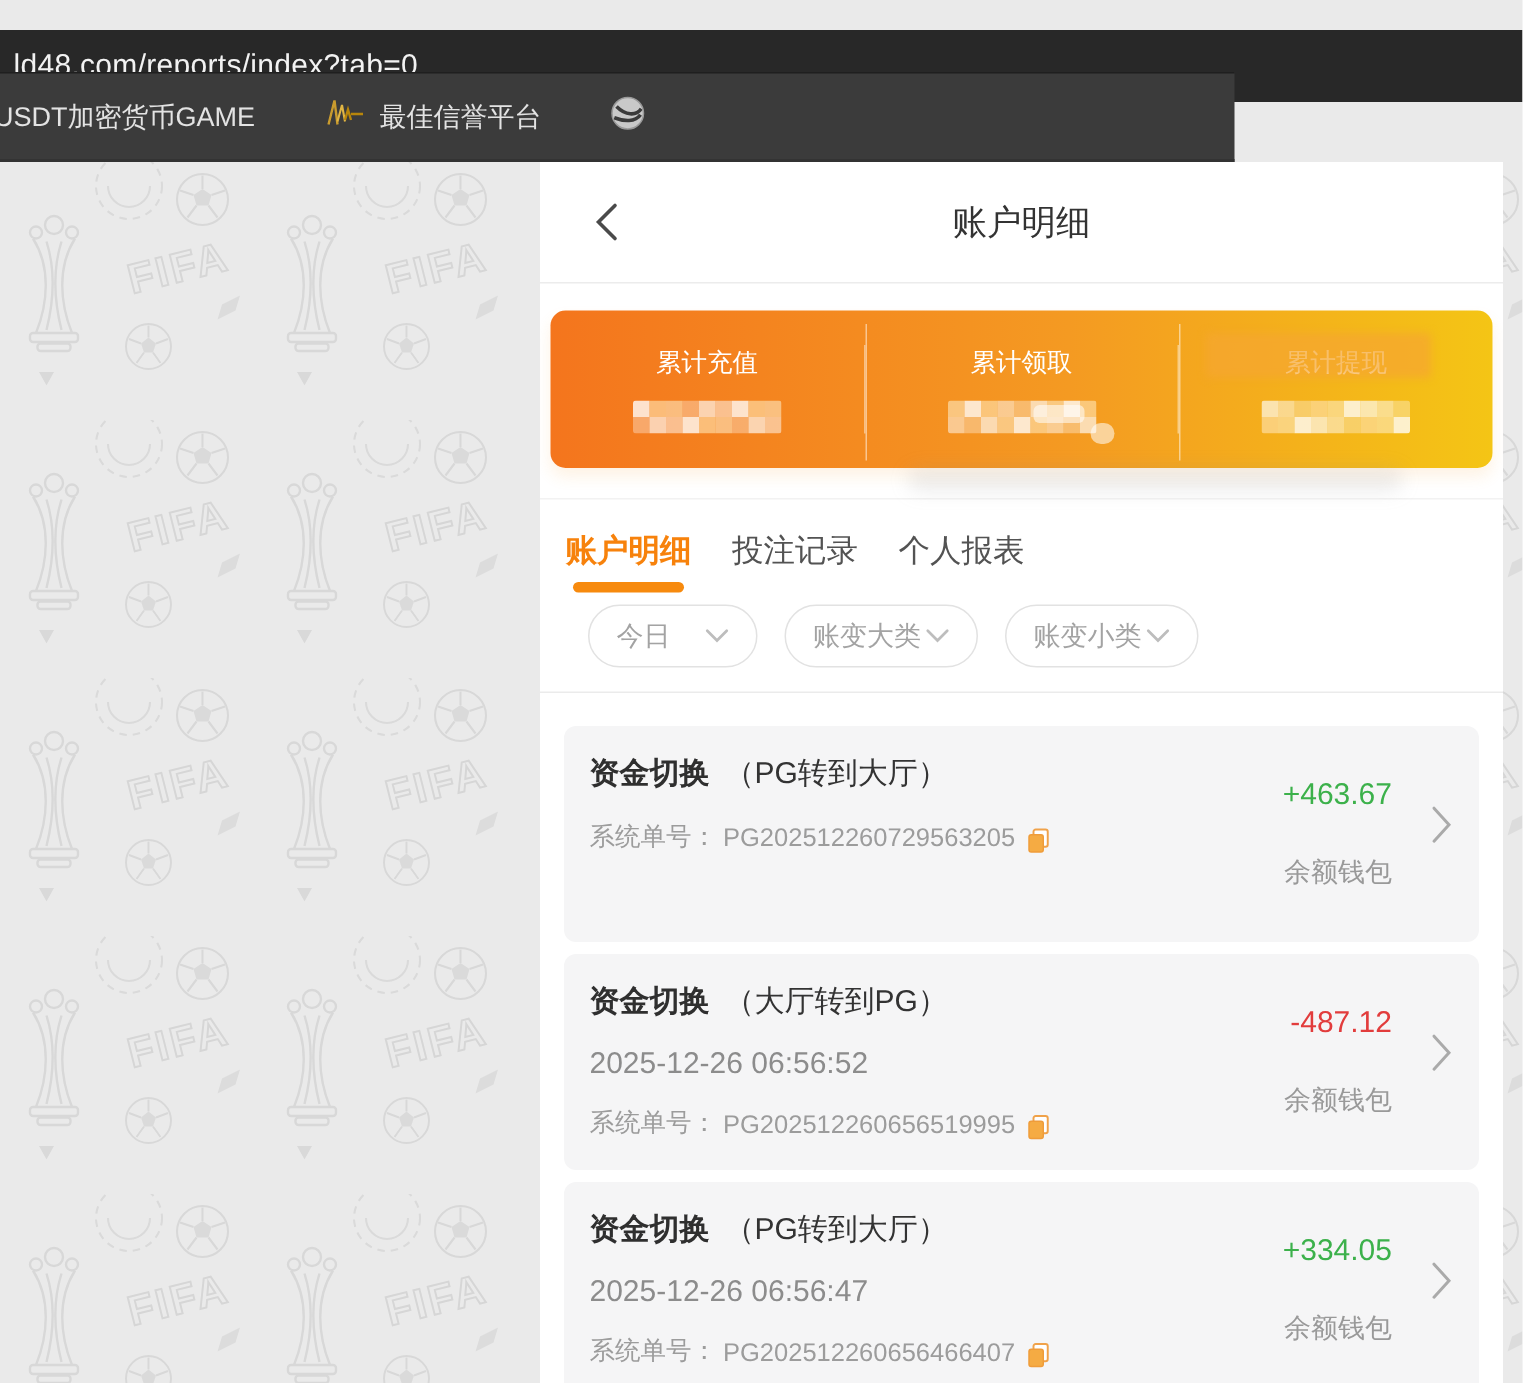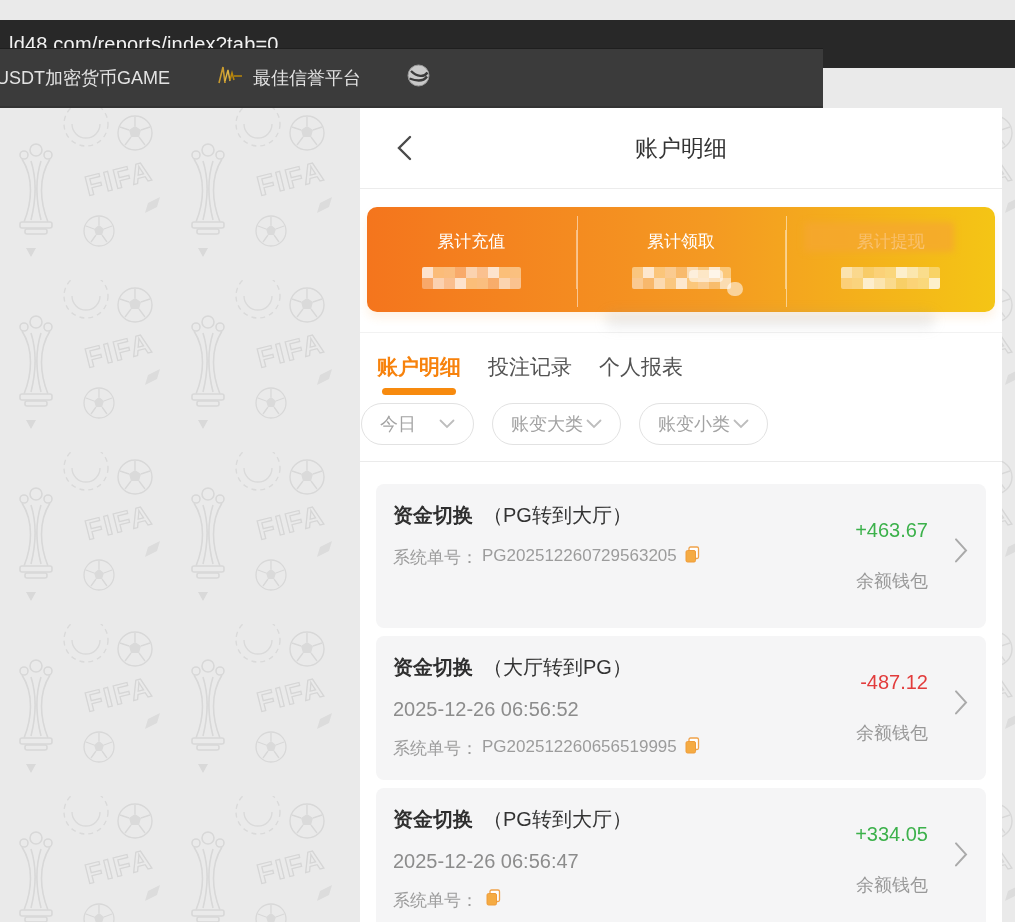--- a/index.html
+++ b/index.html
@@ -37,32 +37,32 @@
   .digit-peek { position:absolute; background:rgba(255,255,255,.55); border-radius:4px; }
   .under-smudge { position:absolute; left:245px; bottom:4px; width:330px; height:16px; background:rgba(150,150,150,.16); filter:blur(6px); border-radius:8px; }
 
   
   .tabs { border-top:1px solid #f2f2f2; padding:20px 17px 0; display:flex; gap:27px; background:#fff; }
   .tab { font-size:21px; color:#535353; padding-bottom:14px; position:relative; cursor:pointer; }
   .tab.active { color:#f7820c; font-weight:bold; }
   .tab.active .tab-underline { position:absolute; left:50%; transform:translateX(-50%); bottom:0; width:74px; height:7px; border-radius:4px; background:#f78a0e; }
 
   
-  .filters { padding:8px 1px 16px; display:flex; gap:18px; border-bottom:1px solid #ebebeb; box-shadow:0 4px 6px -4px rgba(0,0,0,.08); background:#fff; }
+  .filters { padding:8px 32px 16px; display:flex; gap:18px; border-bottom:1px solid #ebebeb; box-shadow:0 4px 6px -4px rgba(0,0,0,.08); background:#fff; }
   .pill { height:42px; border:1px solid #e2e2e2; border-radius:22px; display:flex; align-items:center; justify-content:space-between; padding:0 18px; color:#a3a3a3; font-size:18px; background:#fff; cursor:pointer; }
   .pill.w1 { min-width:113px; } .pill.w2 { min-width:129px; }
 
   
   .tx-list { padding:22px 16px 0; display:flex; flex-direction:column; gap:8px; background:#fff; }
   .tx-card { background:#f5f5f6; border-radius:8px; padding:18px 16px 18px 17px; position:relative; min-height:144px; }
   .tx-title-row { display:flex; align-items:baseline; gap:10px; margin-bottom:17px; }
   .tx-title { font-size:20px; font-weight:bold; color:#2f2f2f; }
   .tx-subtitle { font-size:20px; color:#333; }
   .tx-date { font-size:20px; color:#8c8c8c; margin-bottom:16px; }
-  .tx-order { font-size:17px; color:#9c9c9c; display:flex; align-items:flex-start; gap:8px; }
+  .tx-order { font-size:17px; color:#9c9c9c; display:flex; align-items:flex-end; gap:8px; }
   .tx-right { position:absolute; right:58px; top:0; bottom:0; display:flex; flex-direction:column; justify-content:center; align-items:flex-end; gap:27px; }
   .tx-amount { font-size:20px; }
   .tx-amount.pos { color:#3cb14b; }
   .tx-amount.neg { color:#e23c3c; }
   .tx-wallet { font-size:18px; color:#999; }
   .tx-chevron { position:absolute; right:18px; top:50%; transform:translateY(-62%); cursor:pointer; }
   .copy-btn { cursor:pointer; display:inline-flex; }
 </style>
 </head>
 <body>
@@ -320,20 +320,21 @@
     </div>
 
     <div class="tx-card">
       <div class="tx-title-row">
         <span class="tx-title">资金切换</span>
         <span class="tx-subtitle">（PG转到大厅）</span>
       </div>
       <div class="tx-date">2025-12-26 06:56:47</div>
       <div class="tx-order">
         <span>系统单号：</span>
+          <span style="margin-left:-4px;">PG202512260656466407</span>
         <span class="copy-btn">
           <svg width="15" height="17" viewBox="0 0 15 17">
             <rect x="4" y="1" width="9.5" height="11.5" rx="1.5" fill="#fff" stroke="#f0a24a" stroke-width="1.3"></rect>
             <rect x="1" y="4.5" width="9.5" height="11.5" rx="1.5" fill="#f5ab43" stroke="#ef9c3a" stroke-width="1"></rect>
           </svg>
         </span>
       </div>
       <div class="tx-right">
         <span class="tx-amount pos">+334.05</span>
         <span class="tx-wallet">余额钱包</span>

